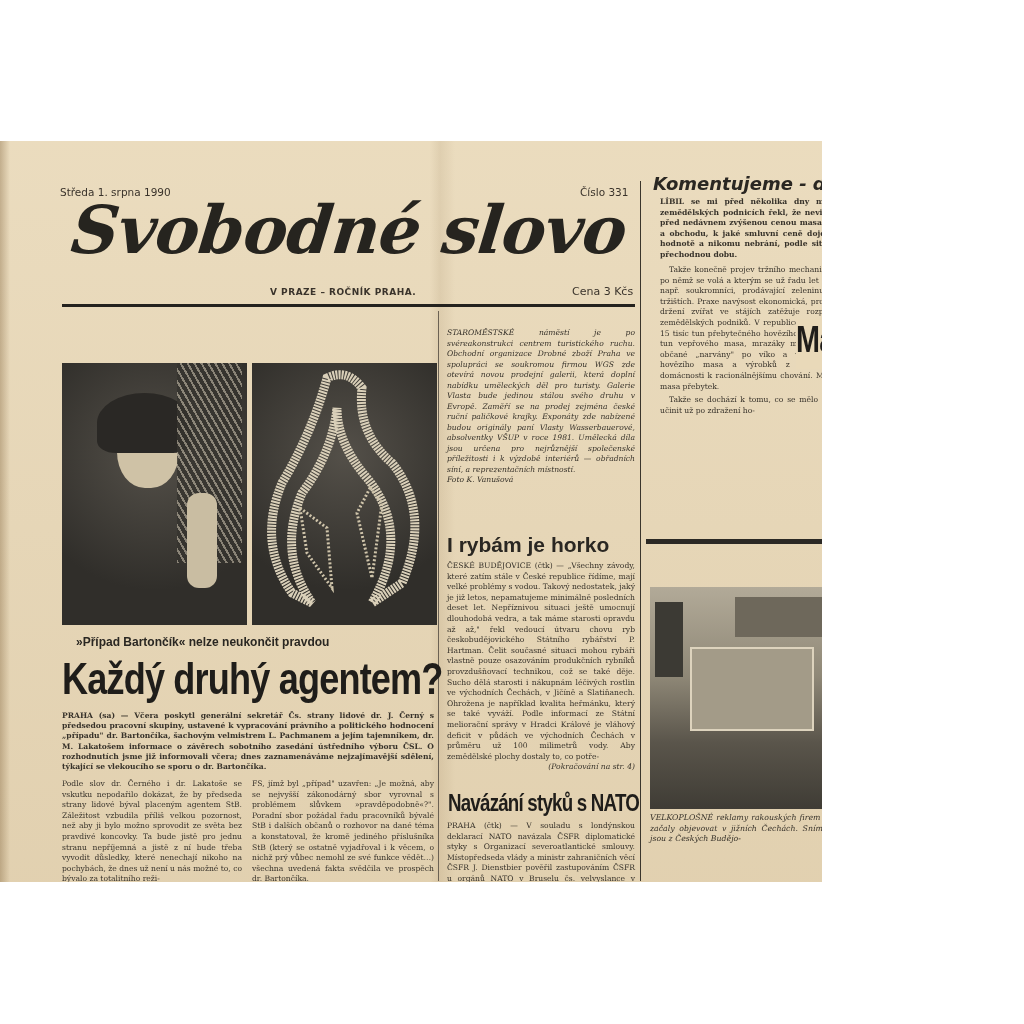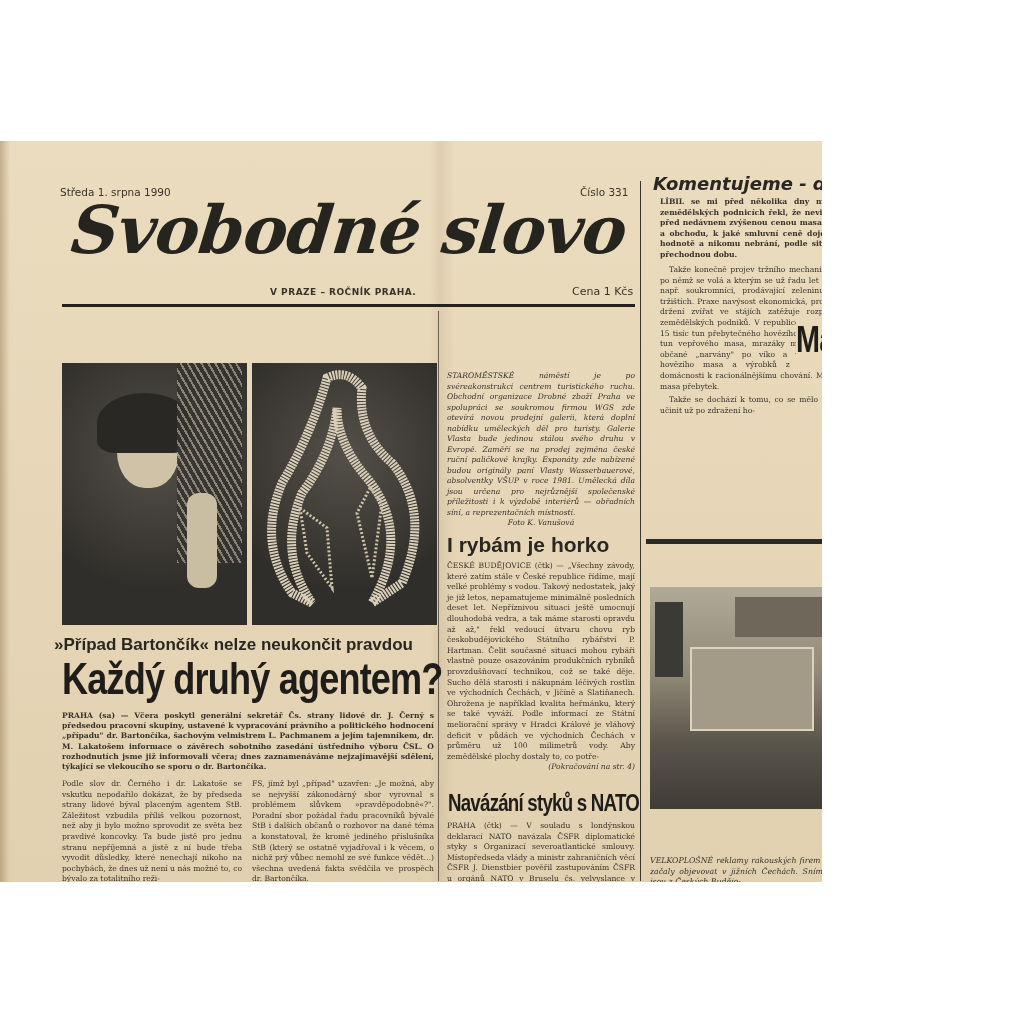--- a/index.html
+++ b/index.html
@@ -10,38 +10,38 @@
   .fold{position:absolute;left:0;top:0;width:1024px;height:741px;
     background:linear-gradient(90deg,rgba(0,0,0,0) 0,rgba(0,0,0,0) 430px,rgba(120,90,50,0.10) 440px,rgba(0,0,0,0) 455px);}
   .abs{position:absolute;}
   .small{font-family:"DejaVu Sans",sans-serif;font-size:10px;color:#3a332b;}
   .masthead{font-family:"DejaVu Serif",serif;font-style:italic;font-weight:bold;font-size:66px;color:#26241f;letter-spacing:-1px;transform:skewX(-6deg);}
   .rule{position:absolute;background:#24221e;}
   .vrule{position:absolute;background:#3a352c;width:1px;}
   .photo{position:absolute;background:#3b3a35;overflow:hidden;}
   .photo.dark{background:radial-gradient(circle at 50% 35%, #545049 0%, #302e2a 70%);}
   .col{font-family:"DejaVu Serif",serif;font-size:7.6px;line-height:10.6px;color:#37322a;text-align:justify;}
-  .col.it{font-style:italic;margin-top:43px;}
+  .col.it{font-style:italic;}
   .col.bold{font-weight:bold;}
   .hd-big{font-family:"Liberation Sans",sans-serif;font-weight:bold;color:#1f1d1a;letter-spacing:-1px;transform:scaleX(0.78);transform-origin:left top;white-space:nowrap;}
   .hd-sub{font-family:"Liberation Sans",sans-serif;font-weight:bold;color:#2a2722;white-space:nowrap;}
   .kom{font-family:"DejaVu Sans",sans-serif;font-style:italic;font-weight:bold;font-size:18px;color:#2a2722;white-space:nowrap;}
   p{margin:0 0 3px 0;text-indent:9px;}
 </style>
 </head>
 <body>
 
 <div class="paper">
   <div class="fold"></div>
 
   <div class="abs small" style="left:60px;top:45px;font-size:10.5px;">Středa 1. srpna 1990</div>
   <div class="abs small" style="left:580px;top:45px;font-size:10.5px;">Číslo 331</div>
   <div class="abs masthead" style="left:72px;top:50px;">Svobodné slovo</div>
   <div class="abs small" style="left:270px;top:146px;font-size:9px;font-weight:bold;letter-spacing:0.5px;">V PRAZE – ROČNÍK PRAHA.</div>
-  <div class="abs small" style="left:572px;top:144px;font-size:11px;">Cena 1 Kčs</div>
+  <div class="abs small" style="left:572px;top:144px;font-size:11px;">Cena 3 Kčs</div>
   <div class="rule" style="left:62px;top:163px;width:573px;height:3px;"></div>
 
   <div class="vrule" style="left:640px;top:40px;height:700px;"></div>
   <div class="vrule" style="left:438px;top:170px;height:570px;background:#6b6153;"></div>
 
   <div class="photo dark" style="left:62px;top:222px;width:185px;height:262px;">
     <div style="position:absolute;left:55px;top:45px;width:62px;height:80px;border-radius:45%;background:#cfc2a6;"></div>
     <div style="position:absolute;left:35px;top:30px;width:95px;height:60px;border-radius:50% 50% 20% 20%;background:#2a2825;"></div>
     <div style="position:absolute;left:115px;top:0;width:65px;height:200px;background:repeating-linear-gradient(60deg,#9e9788 0 2px,#35332e 2px 6px);opacity:0.8;"></div>
     <div style="position:absolute;left:125px;top:130px;width:30px;height:95px;border-radius:12px;background:#c9bda2;"></div>
@@ -49,33 +49,33 @@
   <div class="photo dark" style="left:252px;top:222px;width:185px;height:262px;">
     <svg width="185" height="262" viewBox="0 0 185 262">
       <path d="M75 15 Q95 5 110 25 Q105 70 140 100 Q180 150 150 220 L120 240 Q160 170 115 115 Q85 80 85 45 Q80 90 50 130 Q25 190 60 240 L40 230 Q5 180 30 120 Q60 70 75 15 Z" fill="none" stroke="#d9cfb8" stroke-width="9" stroke-dasharray="2 1"></path>
       <path d="M48 145 L75 165 L80 225 L55 190 Z" fill="none" stroke="#cfc4aa" stroke-width="3" stroke-dasharray="2 2"></path>
       <path d="M118 125 L130 140 L120 215 L105 150 Z" fill="none" stroke="#cfc4aa" stroke-width="3" stroke-dasharray="2 2"></path>
     </svg>
   </div>
 
   <div class="abs col it" style="left:447px;top:187px;width:188px;font-size:7.6px;line-height:10.5px;">
     <span>STAROMĚSTSKÉ náměstí je po svéreakonstrukci centrem turistického ruchu. Obchodní organizace Drobné zboží Praha ve spolupráci se soukromou firmou WGS zde otevírá novou prodejní galerii, která doplní nabídku uměleckých děl pro turisty. Galerie Vlasta bude jedinou stálou svého druhu v Evropě. Zaměří se na prodej zejména české ruční paličkové krajky. Exponáty zde nabízené budou originály paní Vlasty Wasserbauerové, absolventky VŠUP v roce 1981. Umělecká díla jsou určena pro nejrůznější společenské příležitosti i k výzdobě interiérů — obřadních síní, a reprezentačních místností.</span>
-    <div style="text-align:center;">Foto K. Vanušová</div>
+    <div style="text-align:left;">Foto K. Vanušová</div>
   </div>
 
   <div class="abs hd-sub" style="left:447px;top:392px;font-size:21px;">I rybám je horko</div>
   <div class="abs col" style="left:447px;top:420px;width:188px;">
     <span>ČESKÉ BUDĚJOVICE (čtk) — „Všechny závody, které zatím stále v České republice řídíme, mají velké problémy s vodou. Takový nedostatek, jaký je již letos, nepamatujeme minimálně posledních deset let. Nepříznivou situaci ještě umocnují dlouhodobá vedra, a tak máme starosti opravdu až až," řekl vedoucí útvaru chovu ryb českobudějovického Státního rybářství P. Hartman. Čelit současné situaci mohou rybáři vlastně pouze osazováním produkčních rybníků provzdušňovací technikou, což se také děje. Sucho dělá starosti i nákupnám léčivých rostlin ve východních Čechách, v Jičíně a Slatiňanech. Ohrožena je například kvalita heřmánku, který se také vyváží. Podle informací ze Státní meliorační správy v Hradci Králové je vláhový deficit v půdách ve východních Čechách v průměru už 100 milimetrů vody. Aby zemědělské plochy dostaly to, co potře-</span>
     <div class="it" style="text-align:right;font-style:italic;">(Pokračování na str. 4)</div>
   </div>
 
   <div class="abs hd-big" style="left:448px;top:648px;font-size:24px;">Navázání styků s NATO</div>
   <div class="abs col" style="left:447px;top:680px;width:188px;">PRAHA (čtk) — V souladu s londýnskou deklarací NATO navázala ČSFR diplomatické styky s Organizací severoatlantické smlouvy. Místopředseda vlády a ministr zahraničních věcí ČSFR J. Dienstbier pověřil zastupováním ČSFR u orgánů NATO v Bruselu čs. velvyslance v Belgickém království…</div>
 
-  <div class="abs hd-sub" style="left:54px;top:494px;font-size:17px;text-align:right;">»Případ Bartončík« nelze neukončit pravdou</div>
+  <div class="abs hd-sub" style="left:76px;top:494px;font-size:12px;text-align:right;">»Případ Bartončík« nelze neukončit pravdou</div>
   <div class="abs hd-big" style="left:62px;top:513px;font-size:44px;transform:scaleX(0.82);">Každý druhý agentem?</div>
   <div class="abs col bold" style="left:62px;top:570px;width:372px;font-size:7.6px;line-height:10.2px;">PRAHA (sa) — Včera poskytl generální sekretář Čs. strany lidové dr. J. Černý s předsedou pracovní skupiny, ustavené k vypracování právního a politického hodnocení „případu" dr. Bartončíka, šachovým velmistrem L. Pachmanem a jejím tajemníkem, dr. M. Lakatošem informace o závěrech sobotního zasedání ústředního výboru ČSL. O rozhodnutích jsme již informovali včera; dnes zaznamenáváme nejzajímavější sdělení, týkající se vlekoucího se sporu o dr. Bartončíka.</div>
   <div class="abs col" style="left:62px;top:638px;width:180px;">Podle slov dr. Černého i dr. Lakatoše se vskutku nepodařilo dokázat, že by předseda strany lidové býval placeným agentem StB. Záležitost vzbudila příliš velkou pozornost, než aby ji bylo možno sprovodit ze světa bez pravdivé koncovky. Ta bude jistě pro jednu stranu nepříjemná a jistě z ní bude třeba vyvodit důsledky, které nenechají nikoho na pochybách, že dnes už není u nás možné to, co bývalo za totalitního reži-</div>
   <div class="abs col" style="left:252px;top:638px;width:182px;">FS, jímž byl „případ" uzavřen: „Je možná, aby se nejvyšší zákonodárný sbor vyrovnal s problémem slůvkem »pravděpodobně«?". Poradní sbor požádal řadu pracovníků bývalé StB i dalších občanů o rozhovor na dané téma a konstatoval, že kromě jediného příslušníka StB (který se ostatně vyjadřoval i k věcem, o nichž prý vůbec nemohl ze své funkce vědět…) všechna uvedená fakta svědčila ve prospěch dr. Bartončíka.</div>
 
   <div class="abs kom" style="left:653px;top:32px;">Komentujeme - diskutujeme - citujeme</div>
   <div class="abs col bold" style="left:660px;top:56px;width:370px;line-height:10.6px;">LÍBIL se mi před několika dny ministr V. Klaus, který k přebytkům zvířat v zemědělských podnicích řekl, že nevidí důvod, proč tomu tak je, když je možné jít s před nedávnem zvýšenou cenou masa opět dolů. Je to jen věc chovatelů, zpracovatelů a obchodu, k jaké smluvní ceně dojdou. Stanovené nákupní ceny byly v maximální hodnotě a nikomu nebrání, podle situace na trhu, nabídnout maso levněji, byť i na přechodnou dobu.</div>
   <div class="abs col" style="left:660px;top:124px;width:180px;">
     <p>Takže konečně projev tržního mechanismu, po němž se volá a kterým se už řadu let řídili např. soukromníci, prodávající zeleninu na tržištích. Praxe navýsost ekonomická, protože držení zvířat ve stájích zatěžuje rozpočet zemědělských podniků. V republice je zhruba 15 tisíc tun přebytečného hovězího a pět tisíc tun vepřového masa, mrazáky mají někteří občané „narvány" po víko a vyšší cena hovězího masa a výrobků z něj vedla domácnosti k racionálnějšímu chování. Máme masa přebytek.</p>
     <p style="margin-top:0;">Takže se dochází k tomu, co se mělo snad učinit už po zdražení ho-</p>

